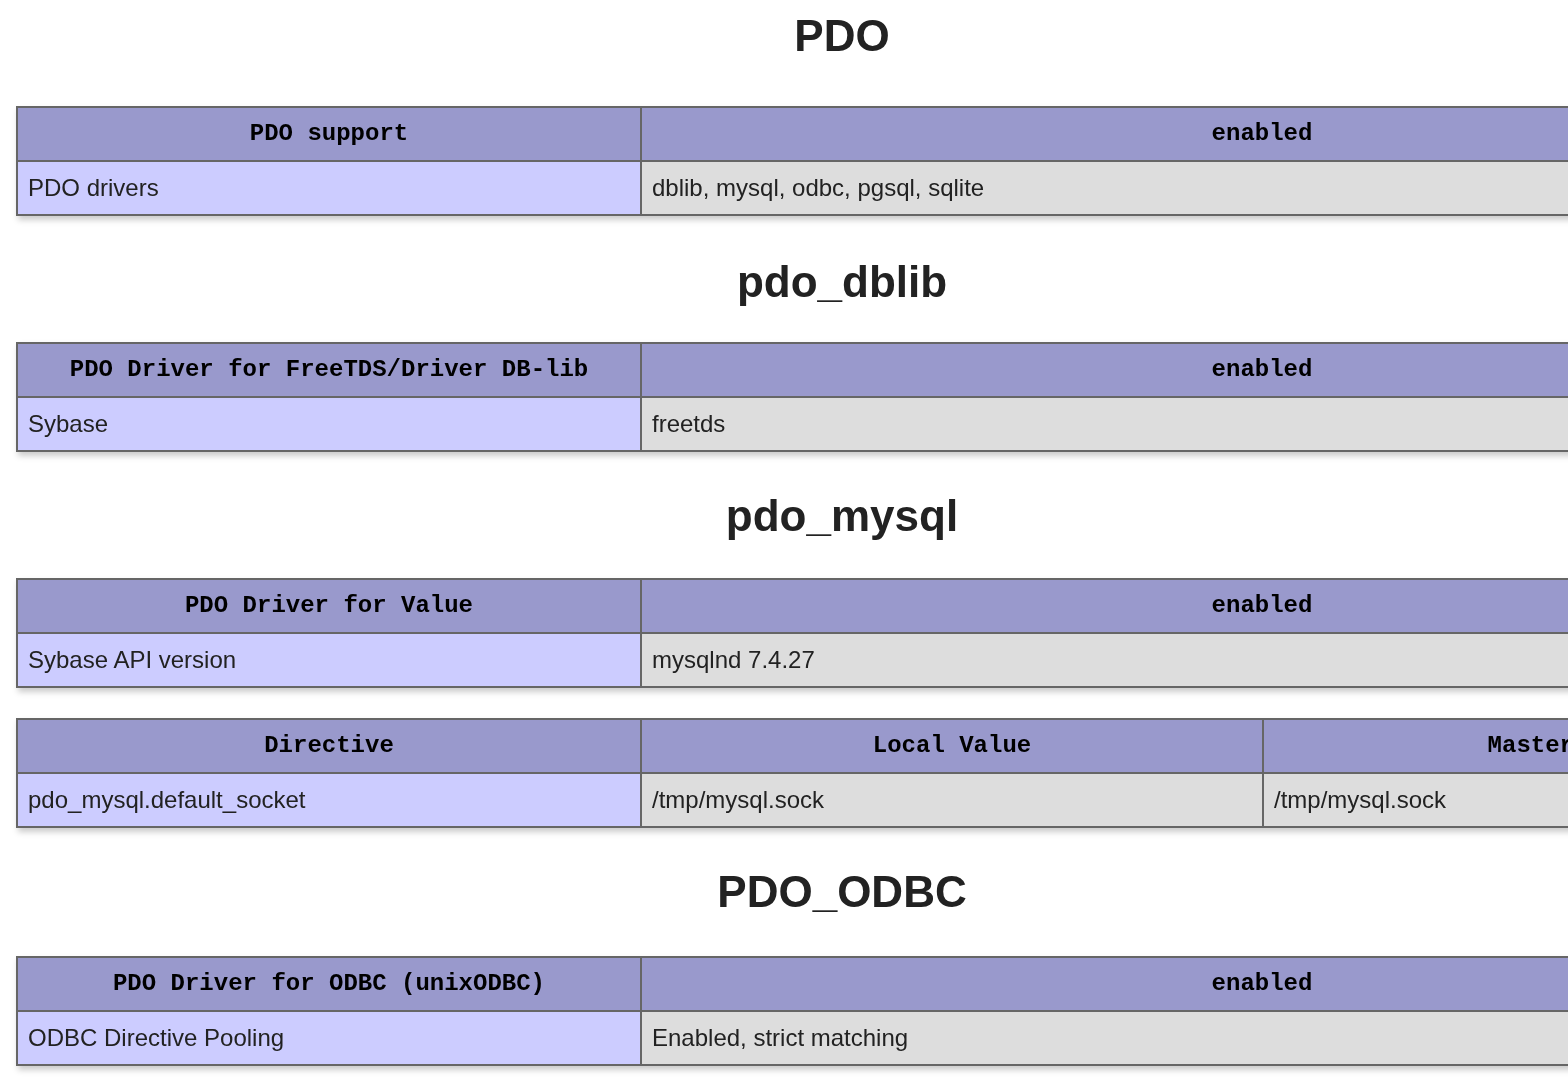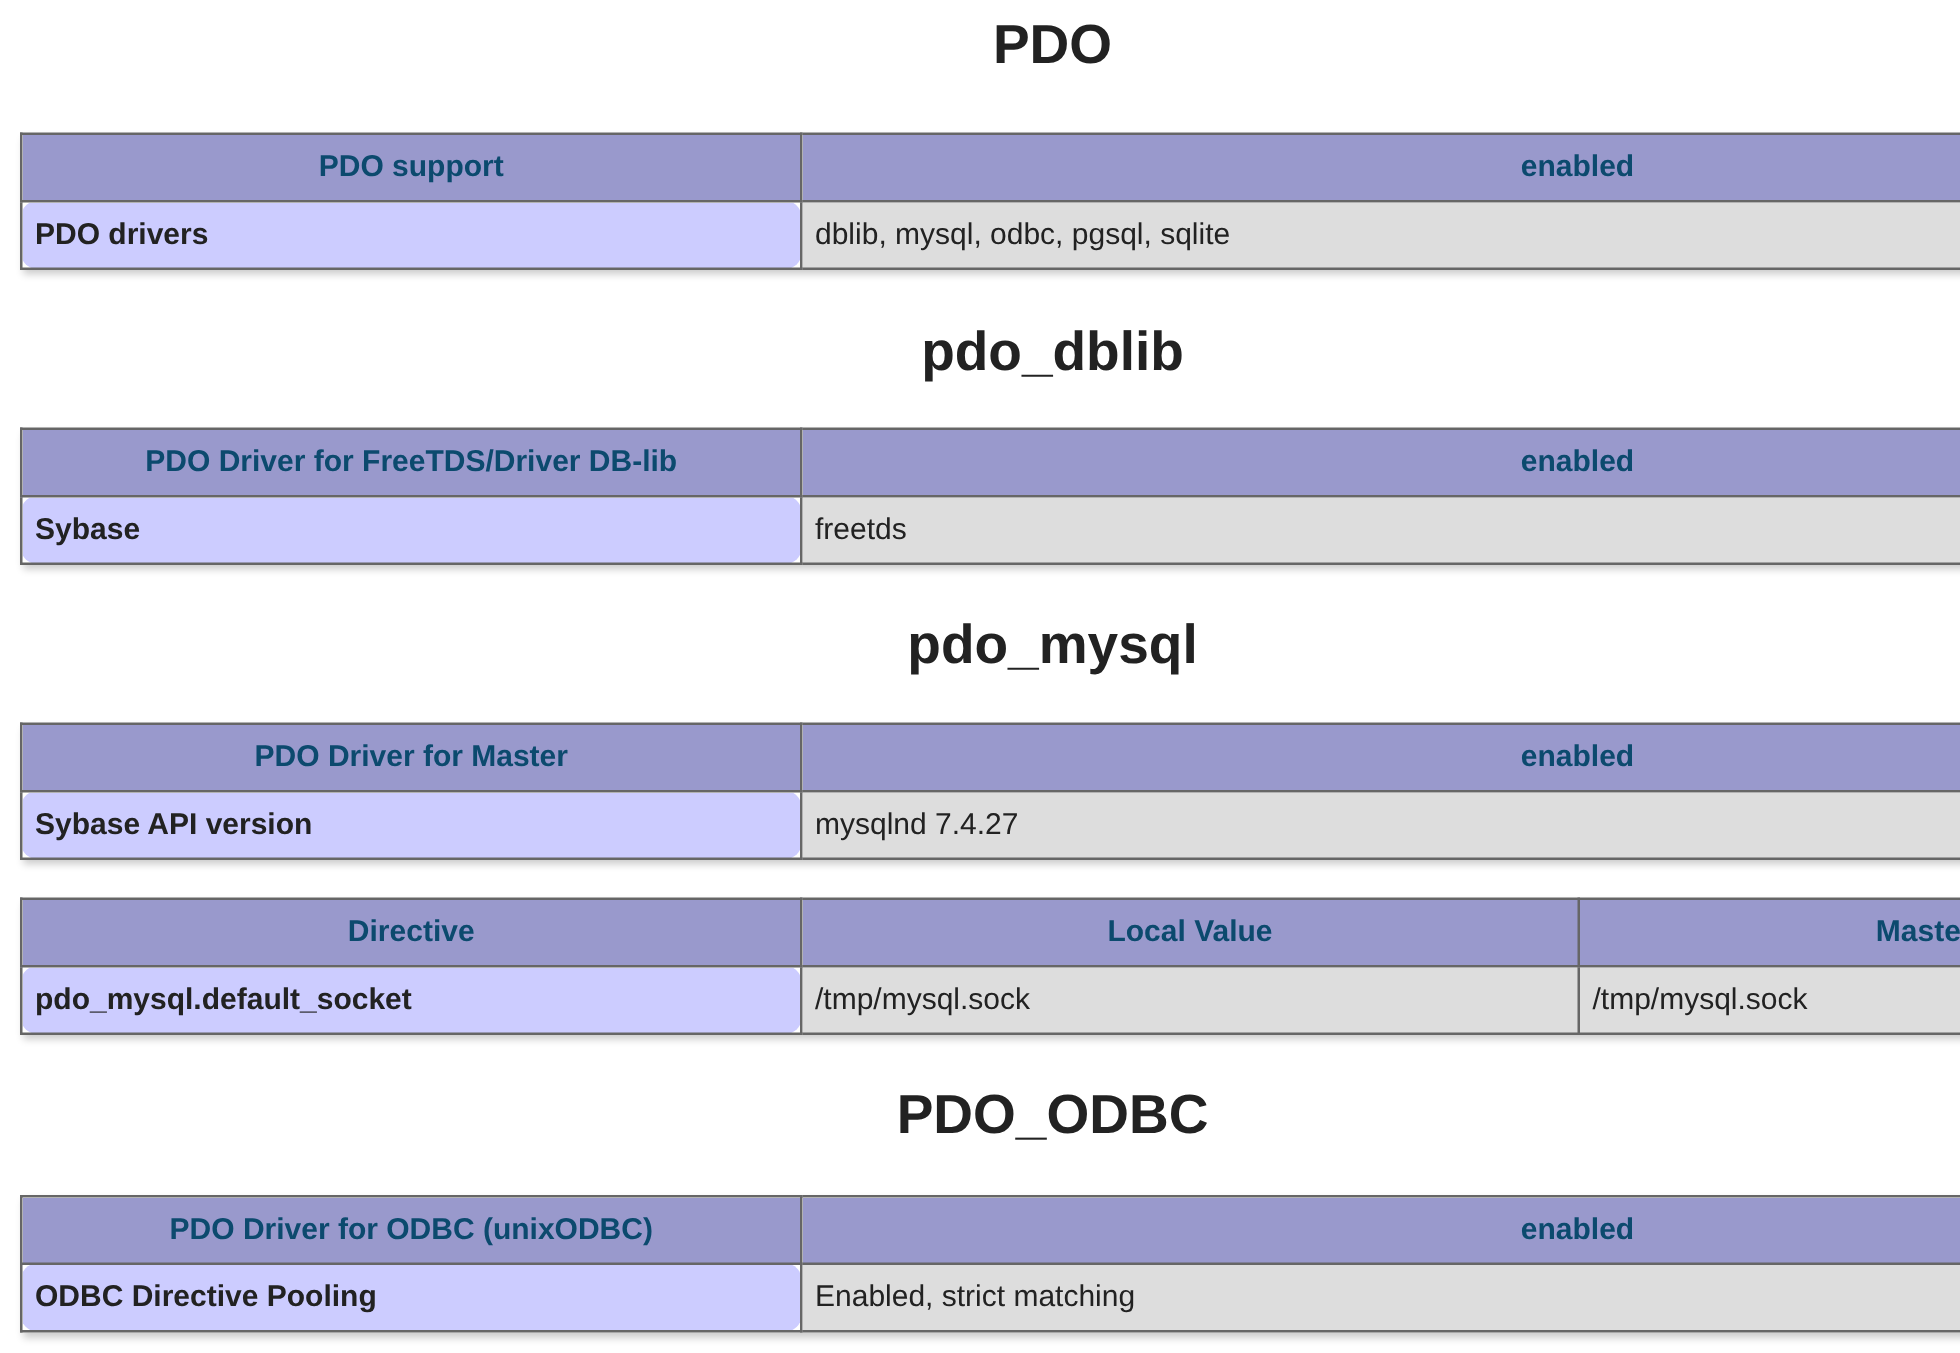--- a/index.html
+++ b/index.html
@@ -47,23 +47,24 @@
     font-size: 24px;
     line-height: 28px;
     overflow: hidden;
     white-space: nowrap;
     vertical-align: middle;
   }
   th {
     background: #9999cc;
     font-weight: 700;
     text-align: center;
-    color: #0c4a6e;
+    color: #000000;
+    font-family: Liberation Mono, monospace;
   }
-  td.e { background: #ccccff; font-weight: 700; text-align: left; border-radius: 12px; }
+  td.e { background: #ccccff; font-weight: 400; text-align: left; }
   td.v { background: #dddddd; font-weight: 400; text-align: left; }
 
   col.c1 { width: 624px; }
   col.c2 { width: 622px; }
   col.c3 { width: 622px; }
 </style>
 </head>
 <body>
 
 <div class="viewport">
@@ -109,21 +110,21 @@
 
     <h2 class="t-mysql">pdo_mysql</h2>
 
     <table class="info tb3">
       <colgroup>
           <col class="c1">
           <col>
         </colgroup>
       <tbody>
         <tr>
-          <th>PDO Driver for Master</th>
+          <th>PDO Driver for Value</th>
           <th>enabled</th>
         </tr>
         <tr>
           <td class="e">Sybase API version</td>
           <td class="v">mysqlnd 7.4.27</td>
         </tr>
       </tbody>
     </table>
 
     <table class="info tb4">

